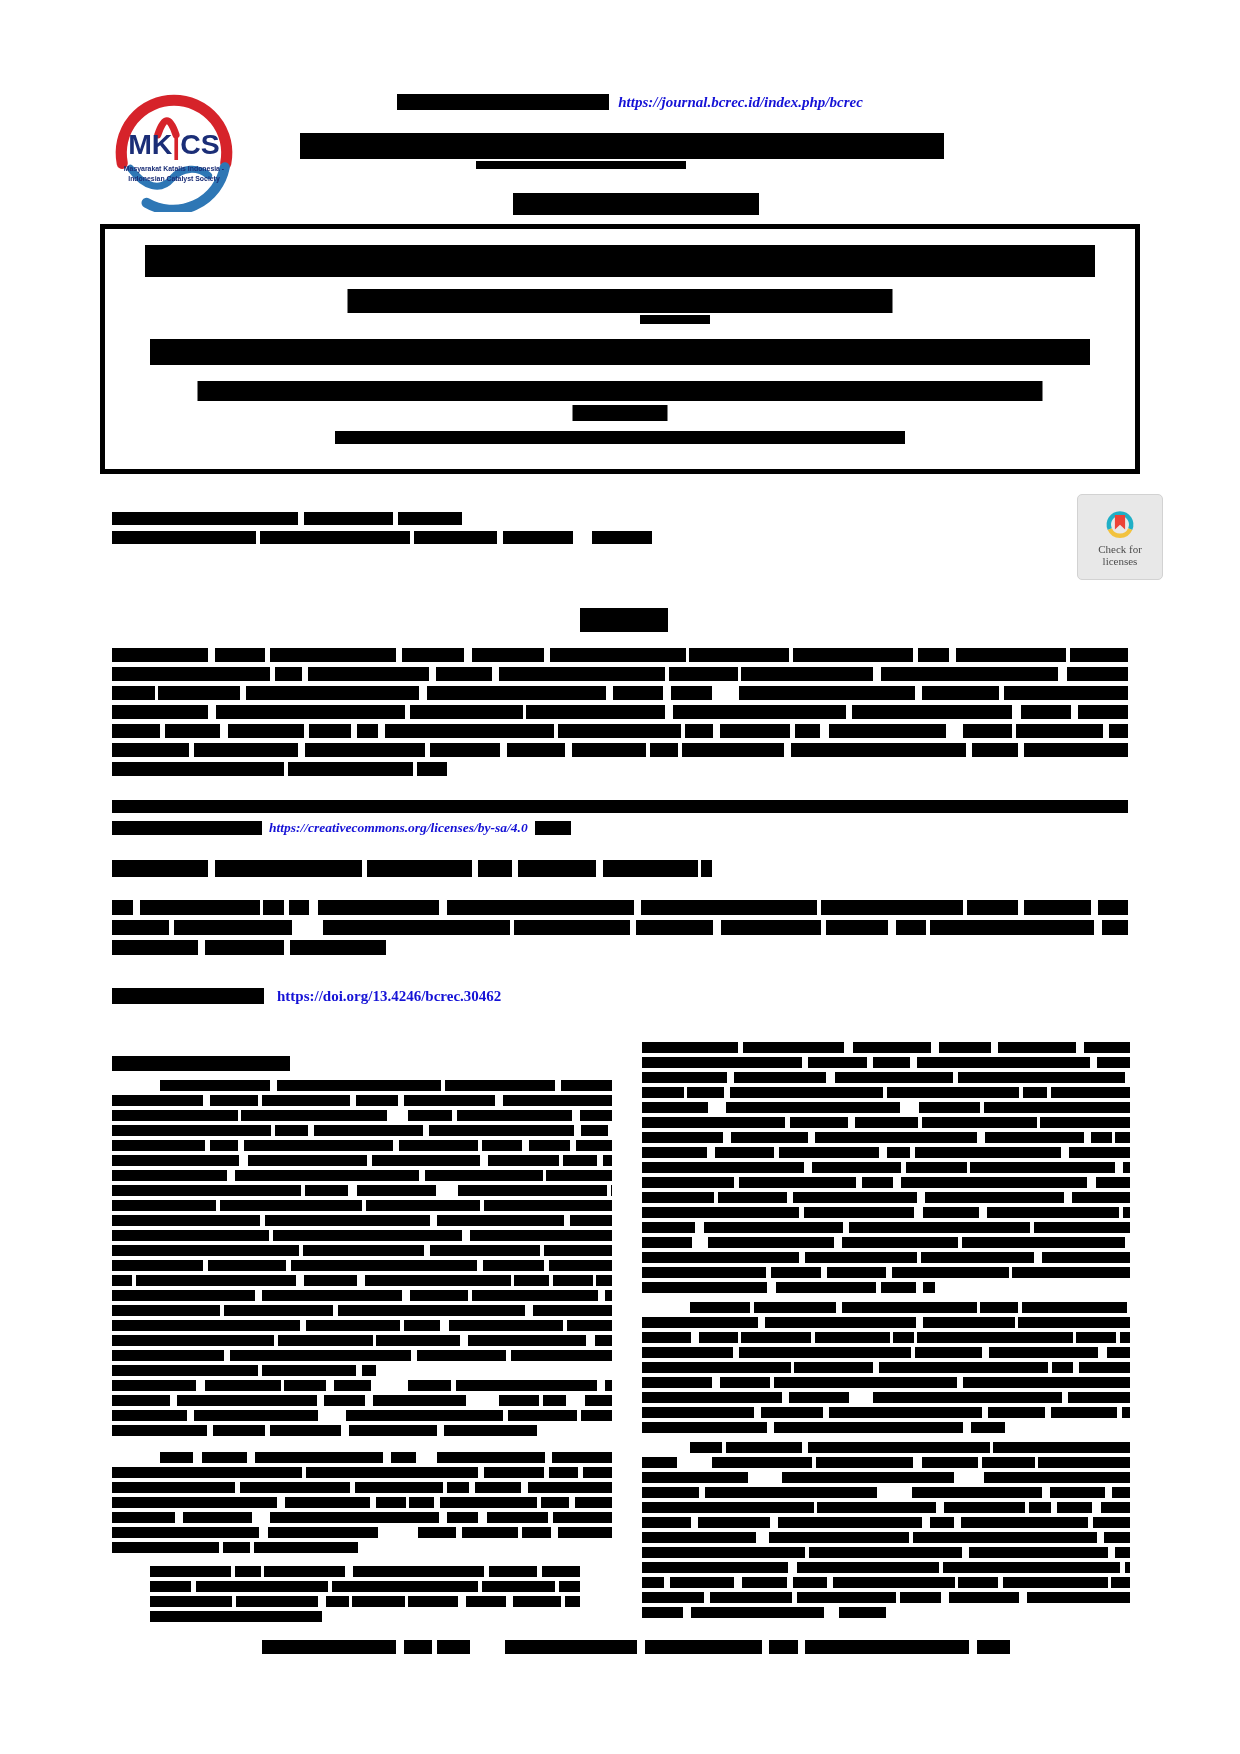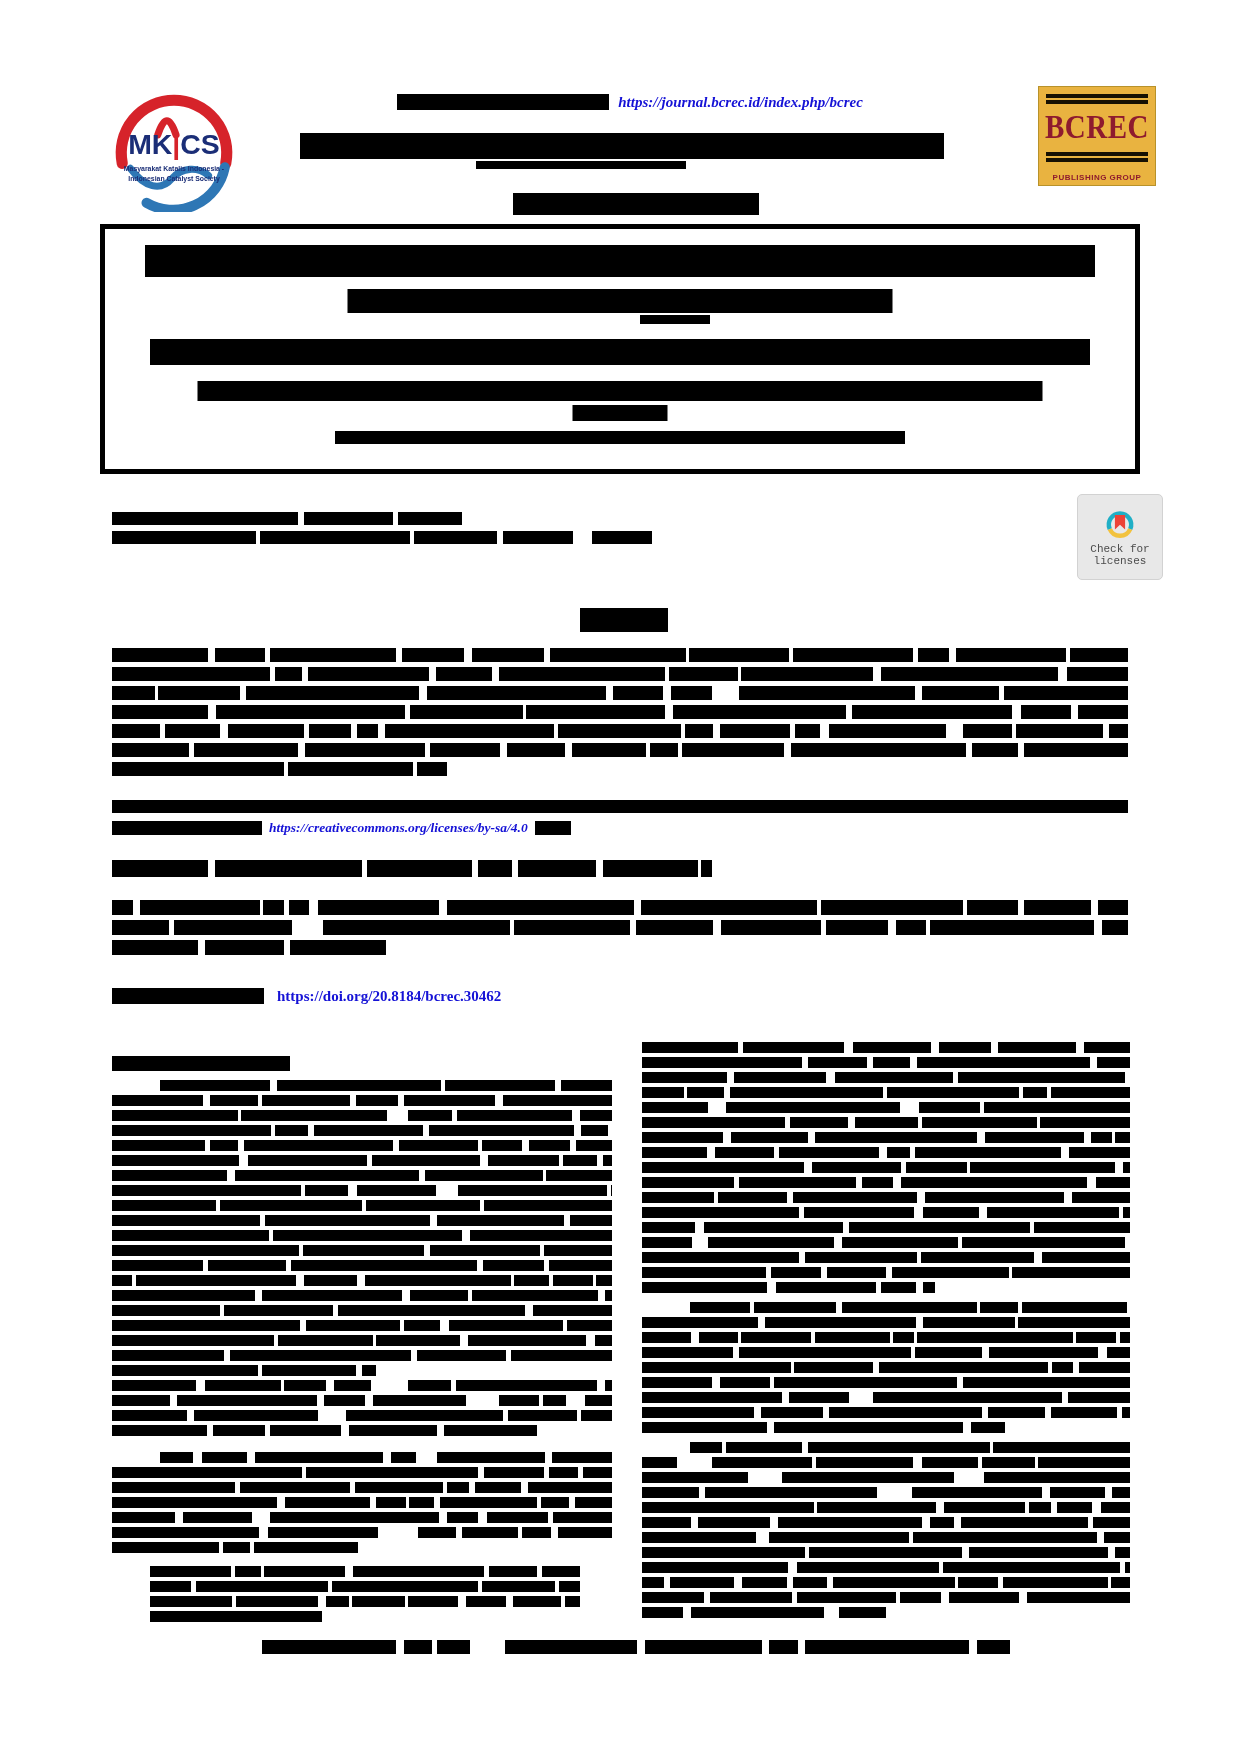--- a/index.html
+++ b/index.html
@@ -38,21 +38,21 @@
 
   
   .titlebox{position:absolute;left:100px;top:224px;width:1040px;height:250px;border:5px solid #000}
   .cbar{position:absolute;left:50%;transform:translateX(-50%);background:#000}
 
   
   .crossmark{position:absolute;left:1077px;top:494px;width:86px;height:86px;background:#e8e8e8;
              border:1px solid #d2d2d2;border-radius:5px;display:flex;flex-direction:column;
              align-items:center;justify-content:center;cursor:pointer}
   .crossmark svg{width:40px;height:34px;margin-bottom:2px}
-  .cm-txt{font-family:Liberation Mono, monospace;font-size:11px;line-height:1.12;color:#4c4c4c;text-align:center}
+  .cm-txt{font-family:Liberation Serif, serif;font-size:11px;line-height:1.12;color:#4c4c4c;text-align:center}
 
   
   .row{position:absolute;display:flex;align-items:center}
   .cc-link{font-size:13.5px;font-weight:bold;font-style:italic}
   .doi-link{font-size:15px;font-weight:bold}
 </style>
 </head>
 <body>
 
 <div class="page">
@@ -60,32 +60,20 @@
   <svg class="mkics" viewBox="0 0 130 136">
     <path d="M14,88 A52,52 0 1 1 116,88" fill="none" stroke="#D6232A" stroke-width="11" stroke-linecap="round"></path>
     <path d="M115,92 A52,52 0 0 1 38,127" fill="none" stroke="#2E77B5" stroke-width="10" stroke-linecap="round"></path>
     <path d="M22,93 C36,112 52,116 63,103 C73,92 88,91 99,100" fill="none" stroke="#2E77B5" stroke-width="7" stroke-linecap="round"></path>
     <path d="M49,60 Q58,32 67,60" fill="none" stroke="#D6232A" stroke-width="7" stroke-linecap="round"></path>
     <text x="65" y="79" text-anchor="middle" font-family="Liberation Sans, sans-serif" font-size="28" font-weight="bold" fill="#1B2E77"><tspan>MK</tspan><tspan fill="#D6232A">|</tspan><tspan>CS</tspan></text>
     <text x="65" y="96" text-anchor="middle" font-family="Liberation Sans, sans-serif" font-size="6.8" font-weight="bold" fill="#1B2E77">Masyarakat Katalis Indonesia -</text>
     <text x="65" y="105" text-anchor="middle" font-family="Liberation Sans, sans-serif" font-size="6.8" font-weight="bold" fill="#1B2E77">Indonesian Catalyst Society</text>
   </svg>
 
-  <div class="bcrec">
-    <div class="stripes">
-        <i></i>
-        <i></i>
-      </div>
-    <div class="bcrec-word">BCREC</div>
-    <div class="stripes">
-        <i></i>
-        <i></i>
-      </div>
-    <div class="bcrec-cap">PUBLISHING GROUP</div>
-  </div>
 
   <div class="hdr-center">
     <div class="hdr-line1">
       <span class="ibar" style="width:212px;height:16px"></span>
       <a class="link avail-link" href="#">https://journal.bcrec.id/index.php/bcrec</a>
     </div>
   </div>
   <div class="bar" style="left:300px;top:133px;width:644px;height:26px"></div>
   <div class="bar" style="left:476px;top:161px;width:210px;height:8px"></div>
   <div class="bar" style="left:513px;top:193px;width:246px;height:22px"></div>
@@ -348,21 +336,21 @@
         <i style="width: 86.293px;"></i>
         <s style="width: 6.71077px;"></s>
         <i style="width: 79.4086px;"></i>
         <s style="width: 5.79286px;"></s>
         <i style="width: 96.1147px;"></i>
       </div>
     </div>
 
   <div class="row" style="left:112px;top:986px;height:20px;gap:13px">
     <span class="ibar" style="width:152px;height:16px"></span>
-    <a class="link doi-link" href="#">https://doi.org/20.8184/bcrec.30462</a>
+    <a class="link doi-link" href="#">https://doi.org/13.4246/bcrec.30462</a>
   </div>
 
   <div class="bar" style="left:112px;top:1056px;width:178px;height:15px"></div>
 
   <div class="redact" style="left:112px;top:1080px;width:500px">
       <div class="rline" style="height: 11px; margin-bottom: 4px; margin-left: 48px;">
         <i style="width: 110.091px;"></i>
         <s style="width: 6.54095px;"></s>
         <i style="width: 164.632px;"></i>
         <s style="width: 3.48016px;"></s>

